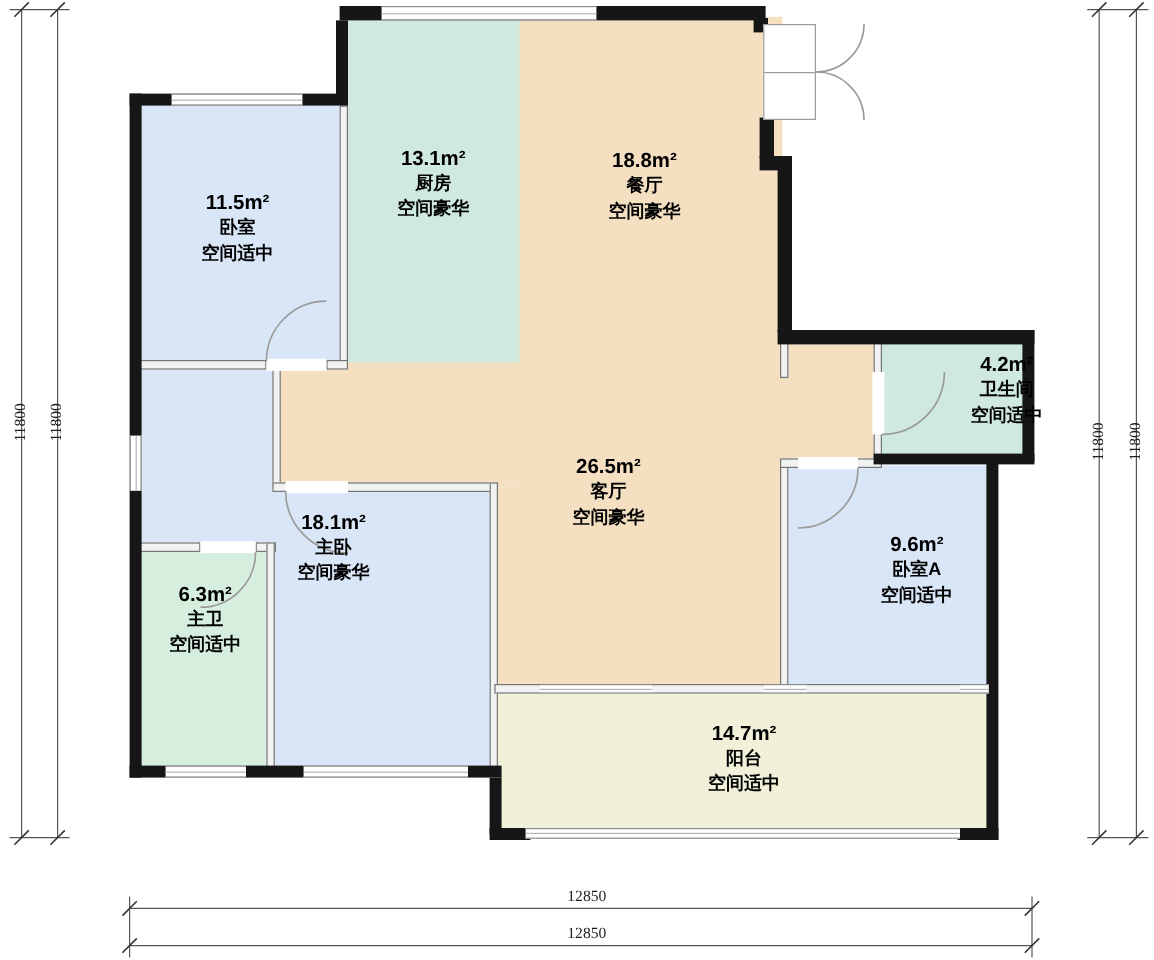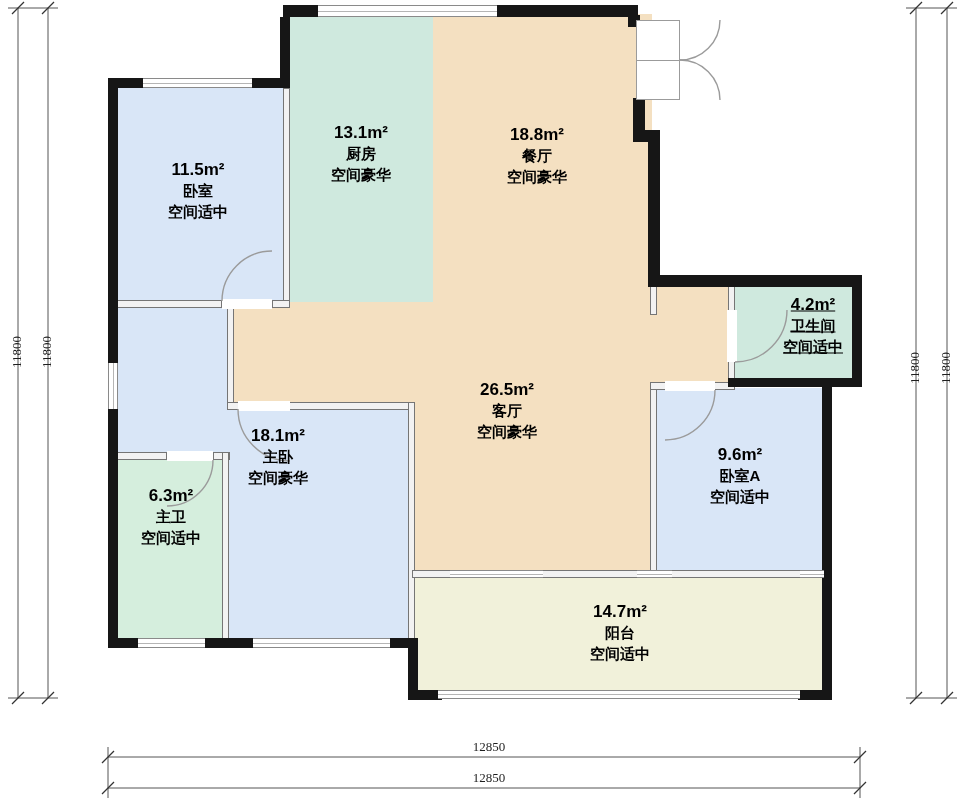--- a/index.html
+++ b/index.html
@@ -155,41 +155,41 @@
   <div class="room-label" style="left:361px;top:153px;">
     <div class="area">13.1m²</div>
     <div class="rname">厨房</div>
     <div class="quality">空间豪华</div>
   </div>
   <div class="room-label" style="left:537px;top:155px;">
     <div class="area">18.8m²</div>
     <div class="rname">餐厅</div>
     <div class="quality">空间豪华</div>
   </div>
-  <div class="room-label" style="left:813px;top:325px;text-decoration:underline;">
+  <div class="room-label" style="left:839px;top:325px;">
     <div class="area">4.2m²</div>
     <div class="rname">卫生间</div>
     <div class="quality">空间适中</div>
   </div>
   <div class="room-label" style="left:507px;top:410px;">
     <div class="area">26.5m²</div>
     <div class="rname">客厅</div>
     <div class="quality">空间豪华</div>
   </div>
   <div class="room-label" style="left:278px;top:456px;">
     <div class="area">18.1m²</div>
     <div class="rname">主卧</div>
     <div class="quality">空间豪华</div>
   </div>
   <div class="room-label" style="left:171px;top:516px;">
     <div class="area">6.3m²</div>
     <div class="rname">主卫</div>
     <div class="quality">空间适中</div>
   </div>
-  <div class="room-label" style="left:740px;top:475px;">
+  <div class="room-label" style="left:764px;top:475px;">
     <div class="area">9.6m²</div>
     <div class="rname">卧室A</div>
     <div class="quality">空间适中</div>
   </div>
   <div class="room-label" style="left:620px;top:632px;">
     <div class="area">14.7m²</div>
     <div class="rname">阳台</div>
     <div class="quality">空间适中</div>
   </div>
 

